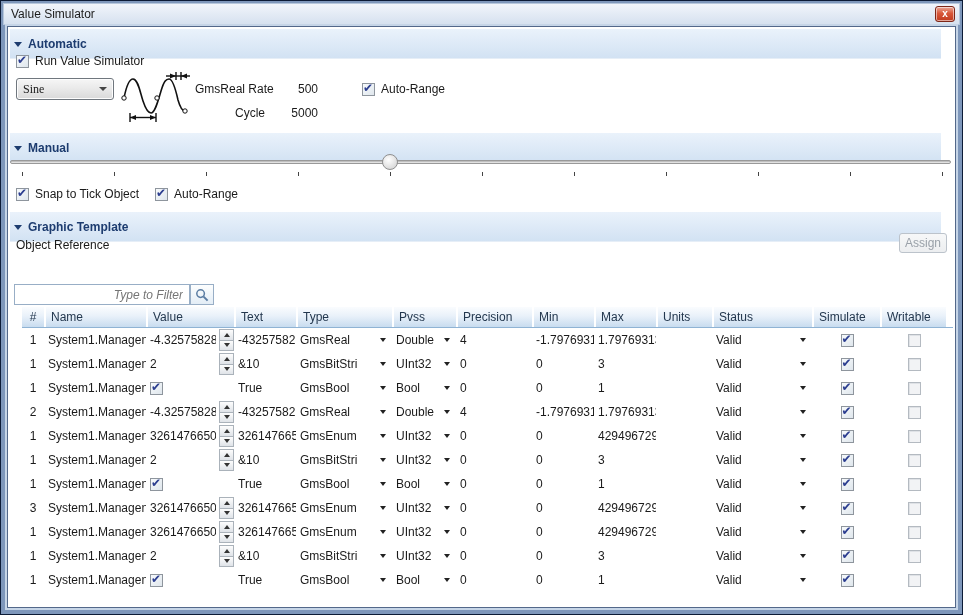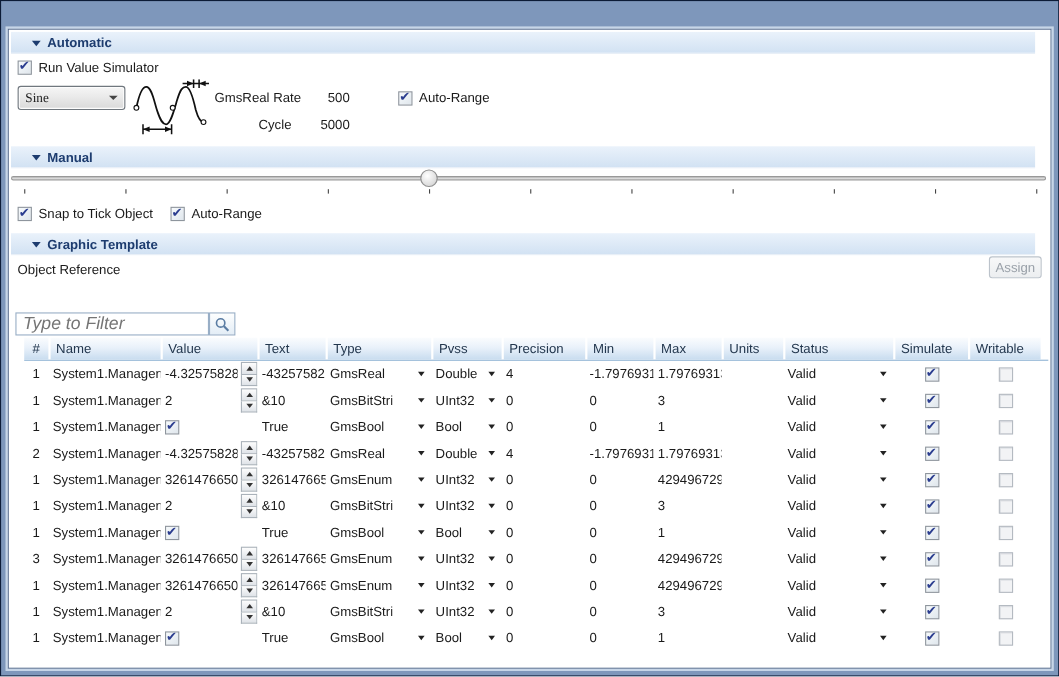--- a/index.html
+++ b/index.html
@@ -8,23 +8,23 @@
   .titlebar { position:absolute; left:2px; top:2px; right:2px; height:22px;
     background:linear-gradient(#f1f5fb,#d6e1ef); border:1px solid #b6c7dc;
     display:flex; align-items:center; padding-left:7px; color:#1c1c1c; }
   .close-btn { position:absolute; right:4px; top:2px; width:20px; height:16px; border:1px solid #7e2617;
     border-radius:3px; background:linear-gradient(#eba896,#d8573a 45%,#c03a1e);
     color:#fff; font-weight:bold; font-size:10px; line-height:14px; text-align:center;
     box-shadow:inset 0 0 0 1px rgba(255,255,255,.55); cursor:pointer; }
   .content { position:absolute; left:6px; right:6px; top:25px; bottom:6px; background:#fff;
     border:1px solid #53688a; outline:2px solid #c6d5e7; outline-offset:0; }
 
-  .band { position:absolute; left:2px; right:14px; height:20px;
+  .band { position:absolute; left:2px; right:14px; height:30px;
     background:linear-gradient(#eaf2fb,#d2e2f3); border-bottom:1px solid #e6eef7;
-    display:flex; align-items:center; padding-left:19px; color:#1d3c6f; font-weight:bold; }
+    display:flex; align-items:center; padding-left:4px; color:#1d3c6f; font-weight:bold; }
   .band .tri { width:0; height:0; border-left:4px solid transparent; border-right:4px solid transparent;
     border-top:5px solid #1d3c6f; margin-right:6px; margin-top:1px; }
 
   
   .cb { display:inline-block; width:13px; height:13px; border:1px solid #8e959d; background:linear-gradient(135deg,#f7fafc,#dfe6ec);
     position:relative; vertical-align:middle; flex:none; }
   .cb.checked::after { content:"\2714"; position:absolute; left:0px; top:-3px; font-size:12px; color:#2b3d8f; }
   .cb.disabled { border-color:#b4bac1; background:#f2f3f5; box-shadow:inset 1px 1px 0 #dfe2e6; }
   .cb-row { position:absolute; display:flex; align-items:center; gap:6px; }
 
@@ -43,21 +43,21 @@
     border:1px solid #8f8f8f; background:radial-gradient(circle at 40% 35%, #ffffff, #dcdcdc 70%, #cfcfcf); }
   .ticks { position:absolute; left:0; right:0; height:6px; }
   .tick { position:absolute; top:0; width:1px; height:4px; background:#444; }
 
   
   .btn-disabled { position:absolute; width:48px; height:20px; border:1px solid #bcc3cb; border-radius:3px;
     background:linear-gradient(#f7f8f9,#eceef0); color:#9aa1a9; display:flex; align-items:center; justify-content:center; }
 
   
   .filter { position:absolute; width:176px; height:21px; border:1px solid #98aec6; background:#fff; padding:0 6px;
-    font-family:inherit; font-size:16px; font-style:italic; color:#7a7a7a; }
+    font-family:inherit; font-size:12px; font-style:italic; color:#7a7a7a;text-align:right; }
   .search-btn { position:absolute; width:24px; height:21px; border:1px solid #98aec6; background:linear-gradient(#fdfefe,#e3edf6);
     display:flex; align-items:center; justify-content:center; }
 
   .tablewrap { position:absolute; left:2px; right:2px; padding-left:12px; }
   .thead, .trow { display:grid; grid-template-columns:22px 100px 86px 60px 94px 62px 74px 60px 60px 54px 98px 66px 64px; column-gap:2px; }
   .thead { border-bottom:1px solid #8fb3d4; }
   .hcell { height:20px; background:linear-gradient(#fafcfe,#e9f1fa 45%,#c8dcef); display:flex; align-items:center;
     padding-left:5px; color:#23374e; white-space:nowrap; overflow:hidden; }
   .hcell.center { justify-content:center; padding-left:0; }
   .trow { height:24px; }
@@ -69,20 +69,26 @@
   .spinner .sp { flex:1; border:1px solid #aab2ba; background:linear-gradient(#fdfdfd,#dfe3e8);
     display:flex; align-items:center; justify-content:center; }
   .spinner .sp + .sp { border-top:none; }
   .sp .up { width:0; height:0; border-left:3px solid transparent; border-right:3px solid transparent; border-bottom:4px solid #333; }
   .sp .dn { width:0; height:0; border-left:3px solid transparent; border-right:3px solid transparent; border-top:4px solid #333; }
 </style>
 </head>
 <body>
 
 <div class="window">
+  <div class="titlebar">
+    <span>Value Simulator</span>
+    <div class="close-btn">
+      <span>x</span>
+    </div>
+  </div>
 
   <div class="content">
 
     <div class="band" style="top:2px;">
       <span class="tri"></span>
       <span>Automatic</span>
     </div>
     <div class="cb-row" style="left:8px; top:27px;">
       <span class="cb checked"></span>
       <span>Run Value Simulator</span>

